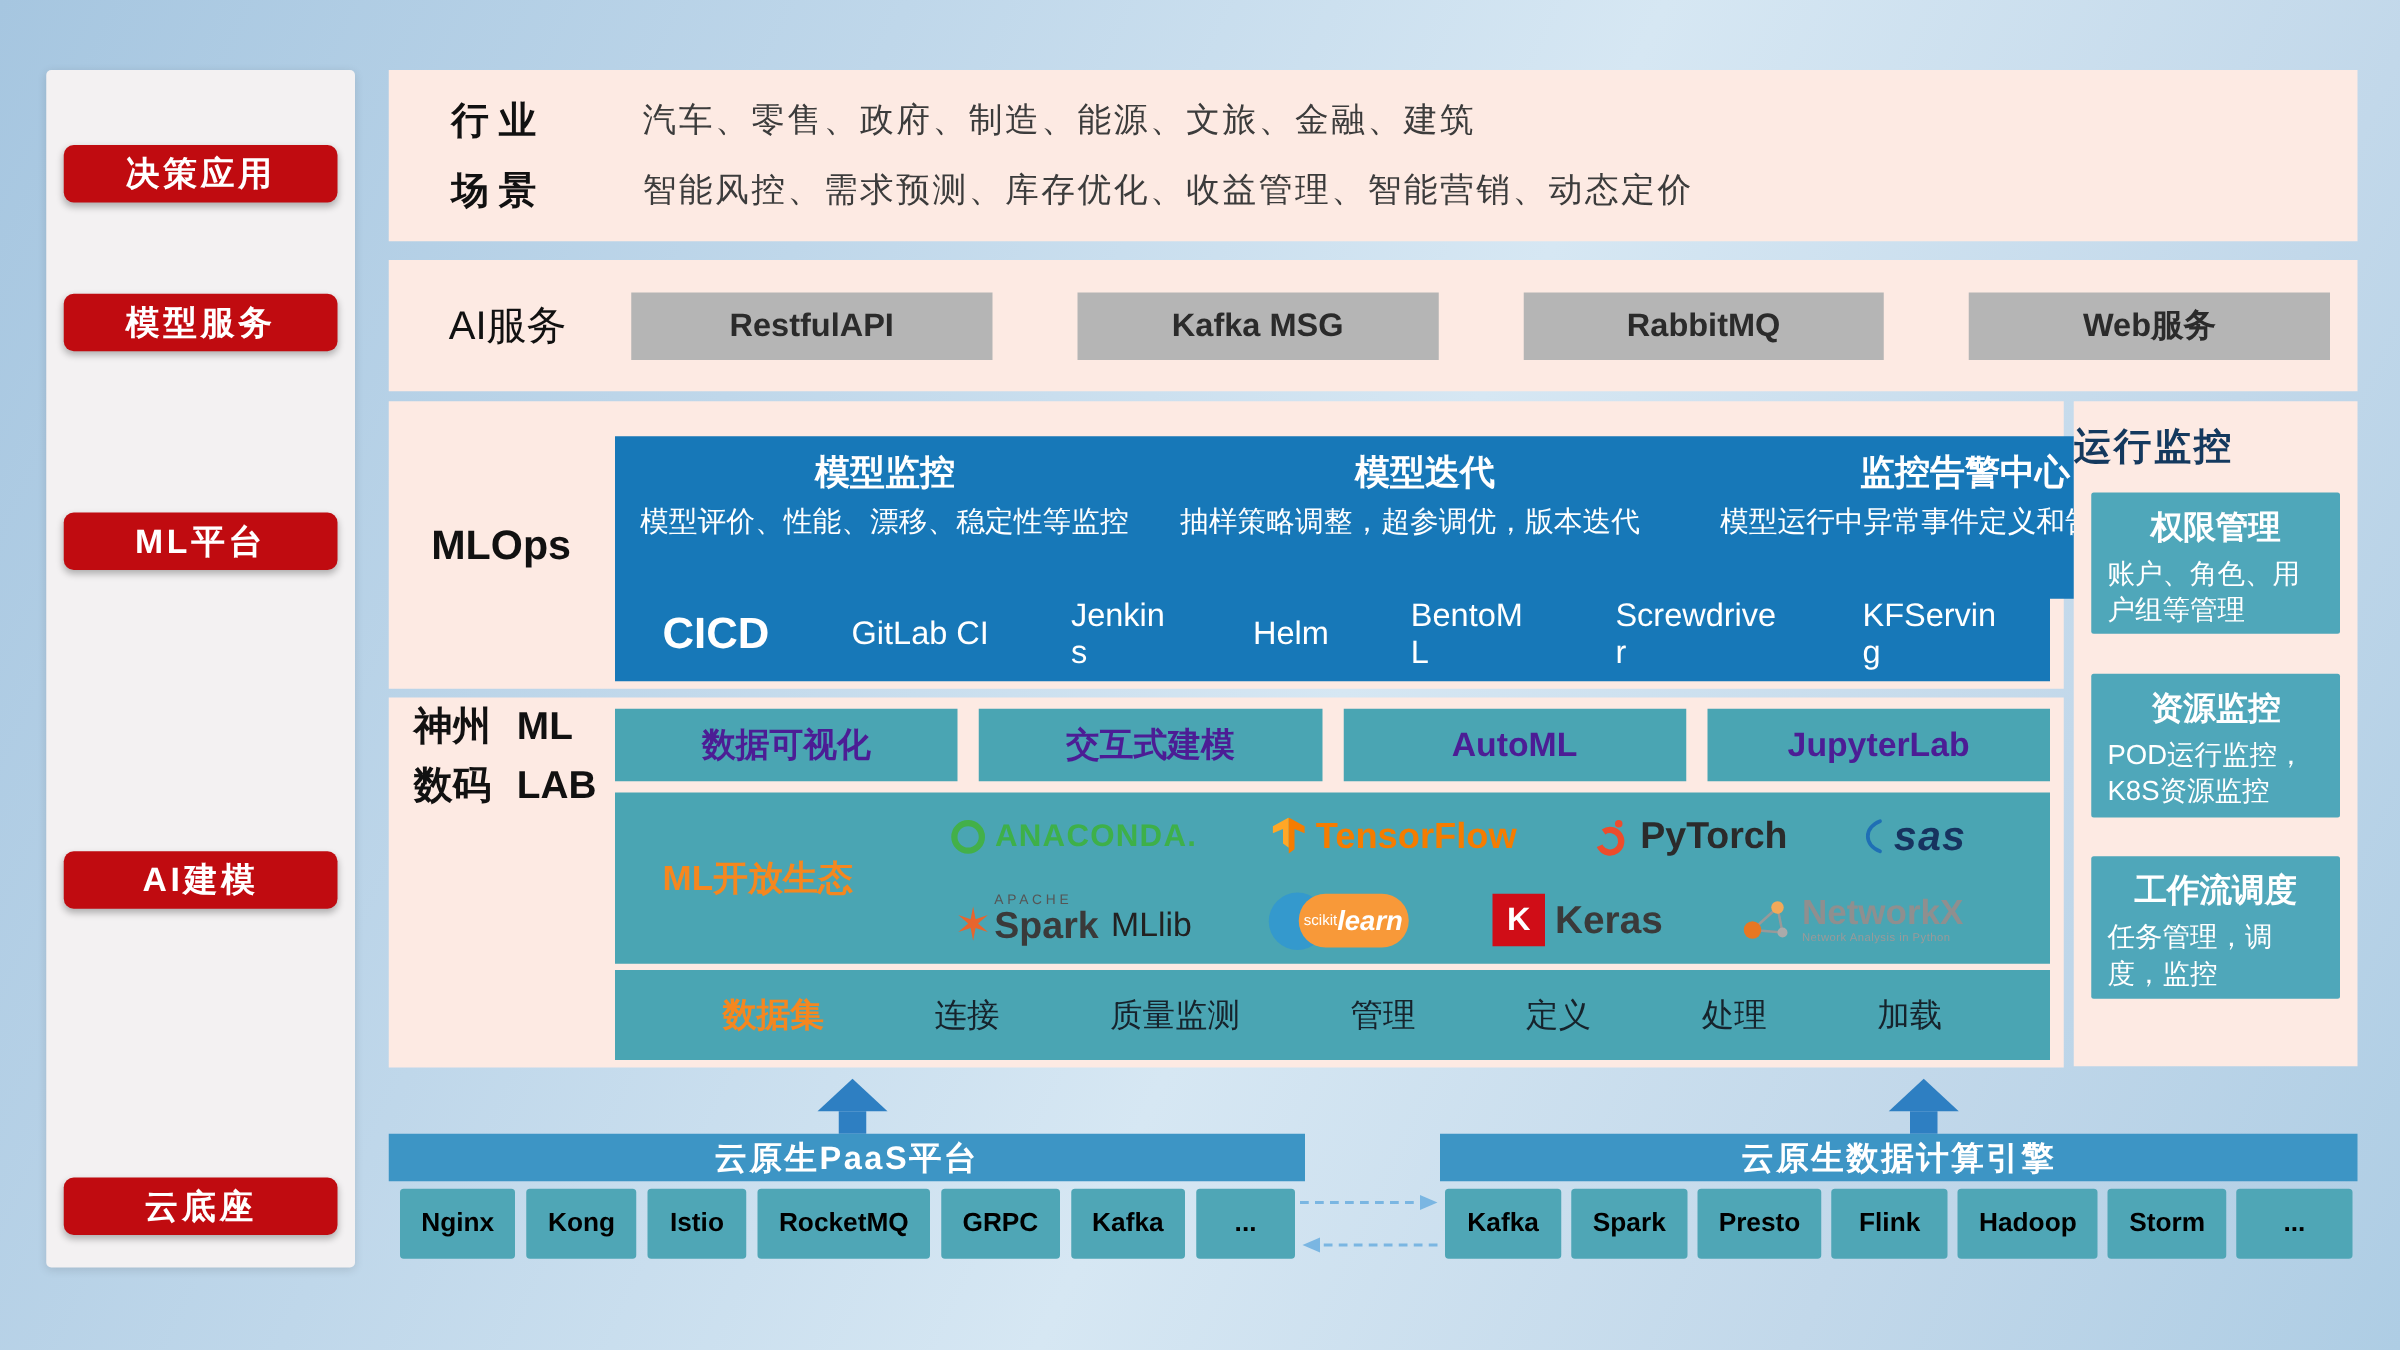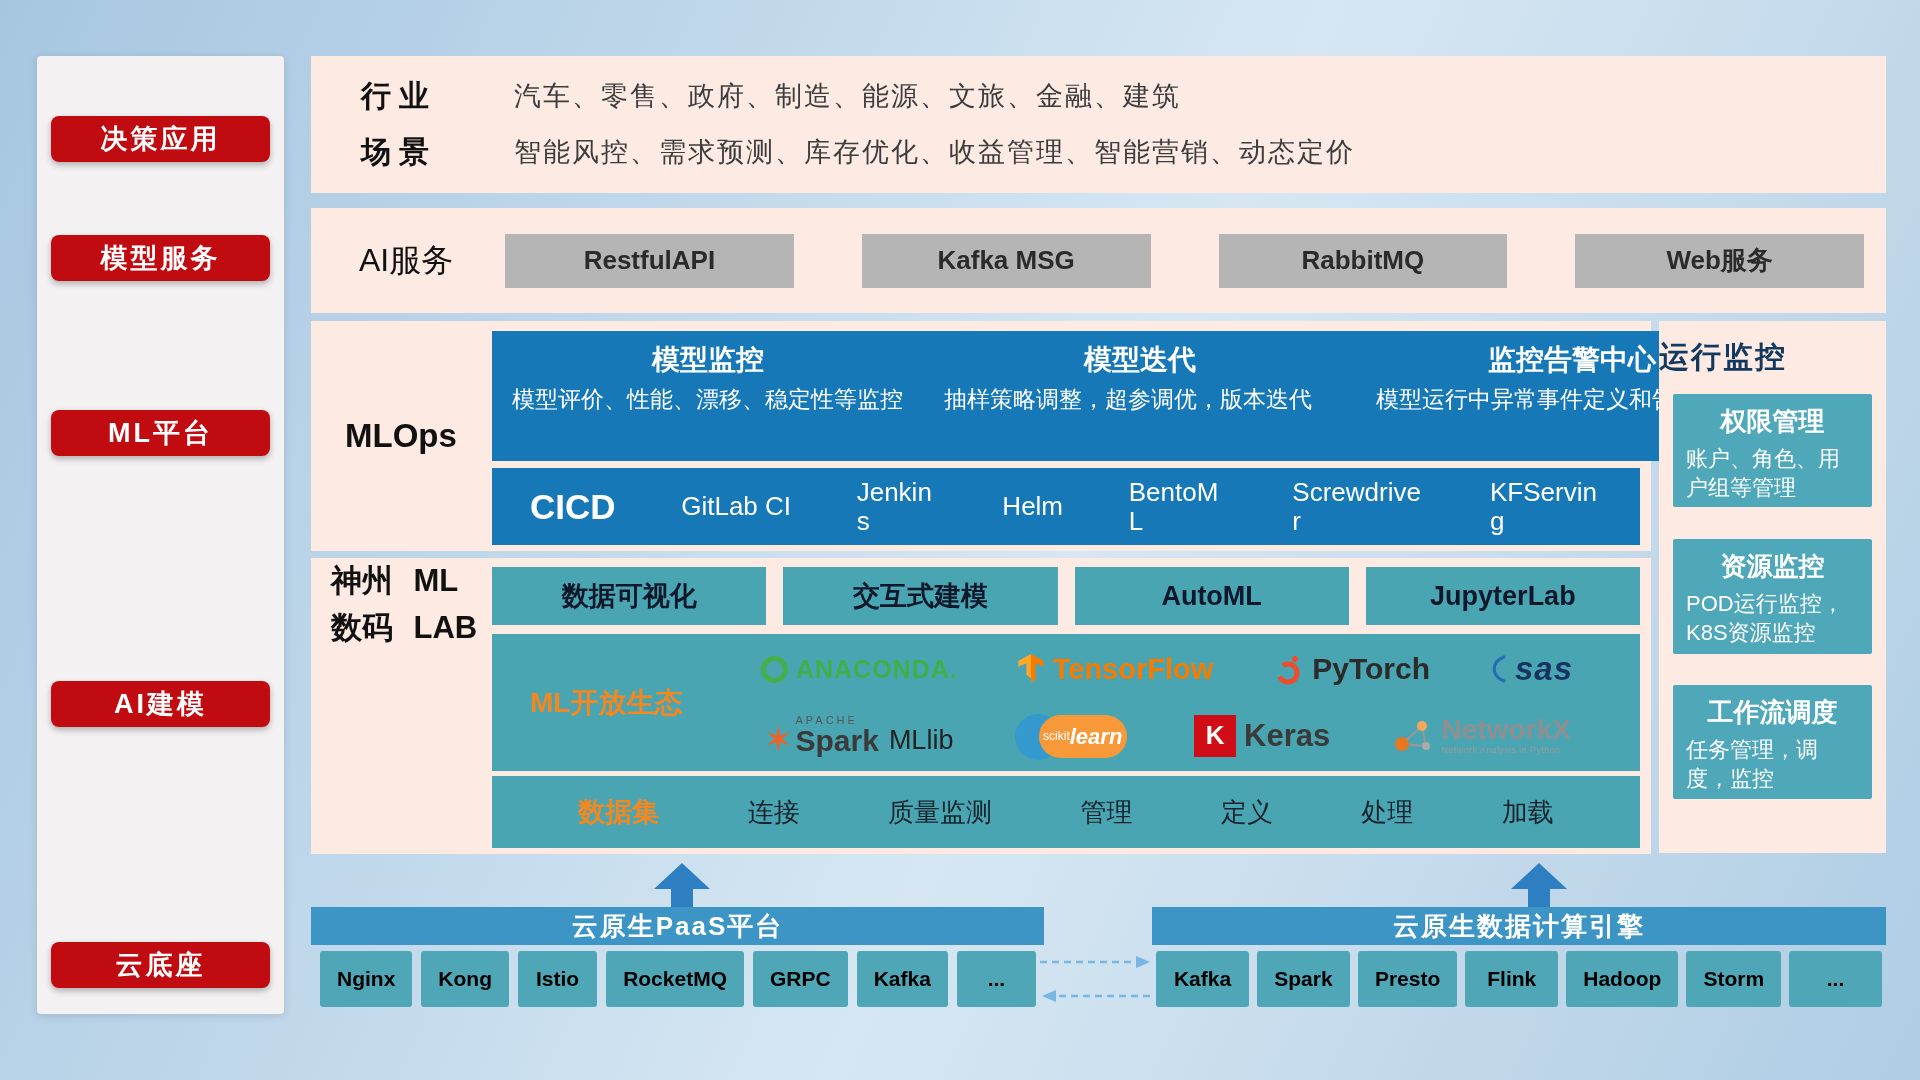--- a/index.html
+++ b/index.html
@@ -23,39 +23,39 @@
 
   .row2{left:311px;top:208px;width:1575px;height:105px;display:flex;align-items:center;padding:0 22px 0 48px}
   .row2-label{font-size:32px;font-weight:normal;color:#111;width:140px}
   .svc-btns{flex:1;display:flex;gap:68px;margin-left:6px}
   .svc-btn{flex:1;height:54px;background:#b5b5b5;color:#2b2b2b;font-size:26px;font-weight:bold;
            display:flex;align-items:center;justify-content:center;cursor:pointer}
 
   
   .row3{left:311px;top:321px;width:1340px;height:230px}
   .row3-label{position:absolute;left:34px;top:0;height:100%;display:flex;align-items:center;font-size:33px;font-weight:bold;color:#111}
-  .mlops-cards{position:absolute;left:181px;top:10px;width:1296px;display:flex;}
+  .mlops-cards{position:absolute;left:181px;top:28px;width:1296px;display:flex;}
   .mcard{flex:1;height:130px;background:#1778b8;color:#fff}
   .mcard-title{text-align:center;font-size:28px;font-weight:bold;margin:10px 0 6px}
   .mcard-desc{font-size:23px;line-height:1.3;padding:0 20px}
   .cicd-bar{position:absolute;left:181px;top:147px;width:1148px;height:77px;background:#1778b8;color:#fff;
             display:flex;align-items:center;justify-content:space-between;padding:0 38px}
   .cicd-label{font-size:35px;font-weight:bold}
   .cicd-tool{font-size:26px;line-height:1.08}
   .wrap80{width:80px;word-break:break-all}
   .wrap98{width:98px;word-break:break-all}
   .wrap132{width:132px;word-break:break-all}
   .wrap112{width:112px;word-break:break-all}
 
   
   .row4{left:311px;top:558px;width:1340px;height:296px}
   .row4-label{position:absolute;left:20px;top:0;height:100%;width:160px;display:flex;flex-direction:row;justify-content:center;
               font-size:31px;font-weight:bold;color:#111;line-height:1.5}
   .lab-top{position:absolute;left:181px;top:9px;width:1148px;height:58px;display:flex;gap:17px}
-  .lab-btn{flex:1;background:#4aa5b3;color:#0f172a;font-size:27px;font-weight:bold;display:flex;align-items:center;justify-content:center;cursor:pointer}
+  .lab-btn{flex:1;background:#4aa5b3;color:#4c1d95;font-size:27px;font-weight:bold;display:flex;align-items:center;justify-content:center;cursor:pointer}
   .eco{position:absolute;left:181px;top:76px;width:1148px;height:137px;background:#4aa5b3;display:flex}
   .eco-label{width:210px;display:flex;align-items:center;padding-left:38px;font-size:28px;font-weight:bold;color:#f5871f}
   .eco-logos{flex:1;display:flex;flex-direction:column;justify-content:space-evenly;padding-right:8px}
   .eco-row{display:flex;align-items:center;justify-content:space-evenly;height:62px}
   .data-bar{position:absolute;left:181px;top:218px;width:1148px;height:72px;background:#4aa5b3;display:flex;align-items:center;
             justify-content:space-around;padding:0 42px}
   .db-first{color:#f5871f;font-weight:bold;font-size:27px}
   .db-item{color:#16232c;font-size:26px}
 
   

